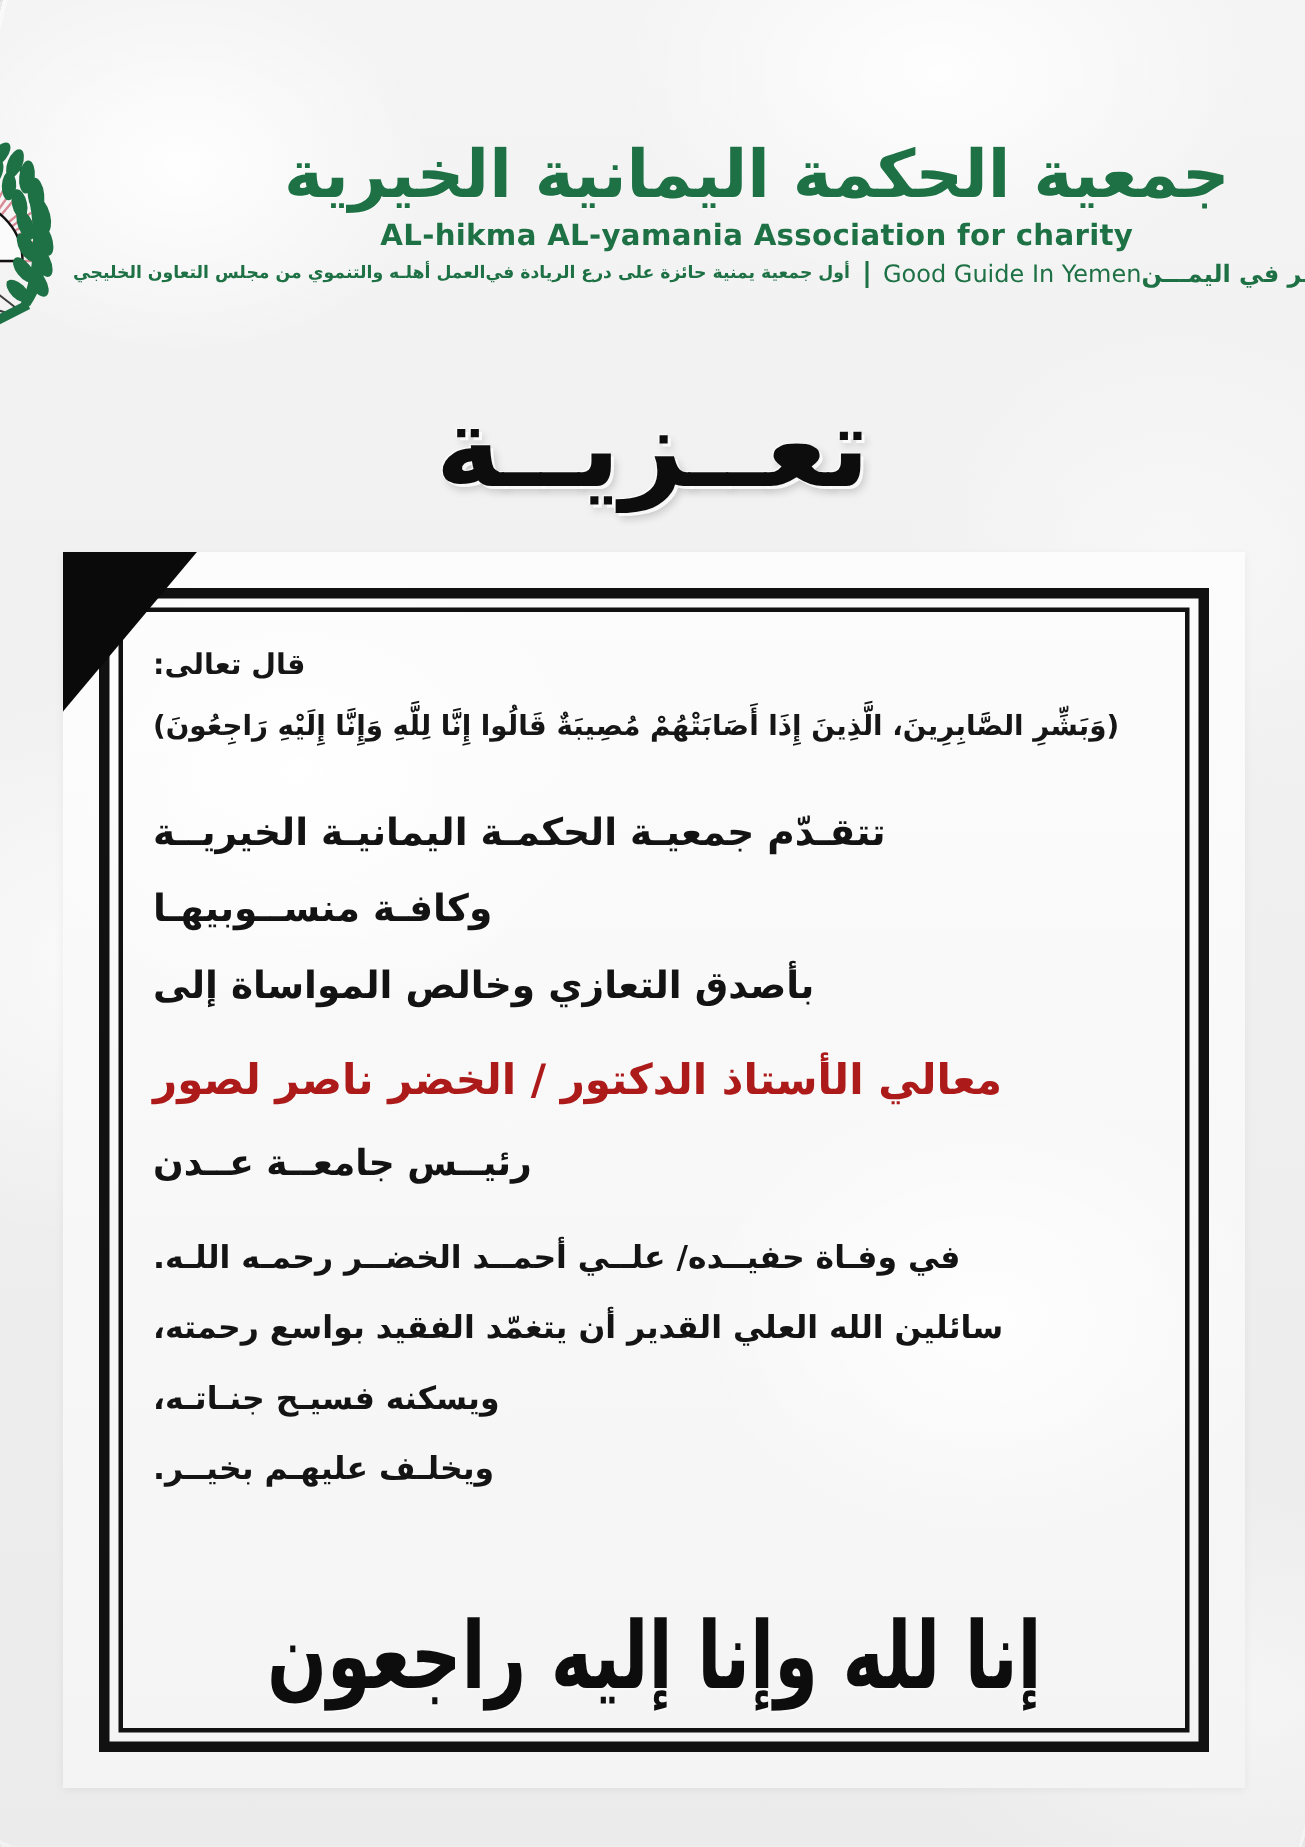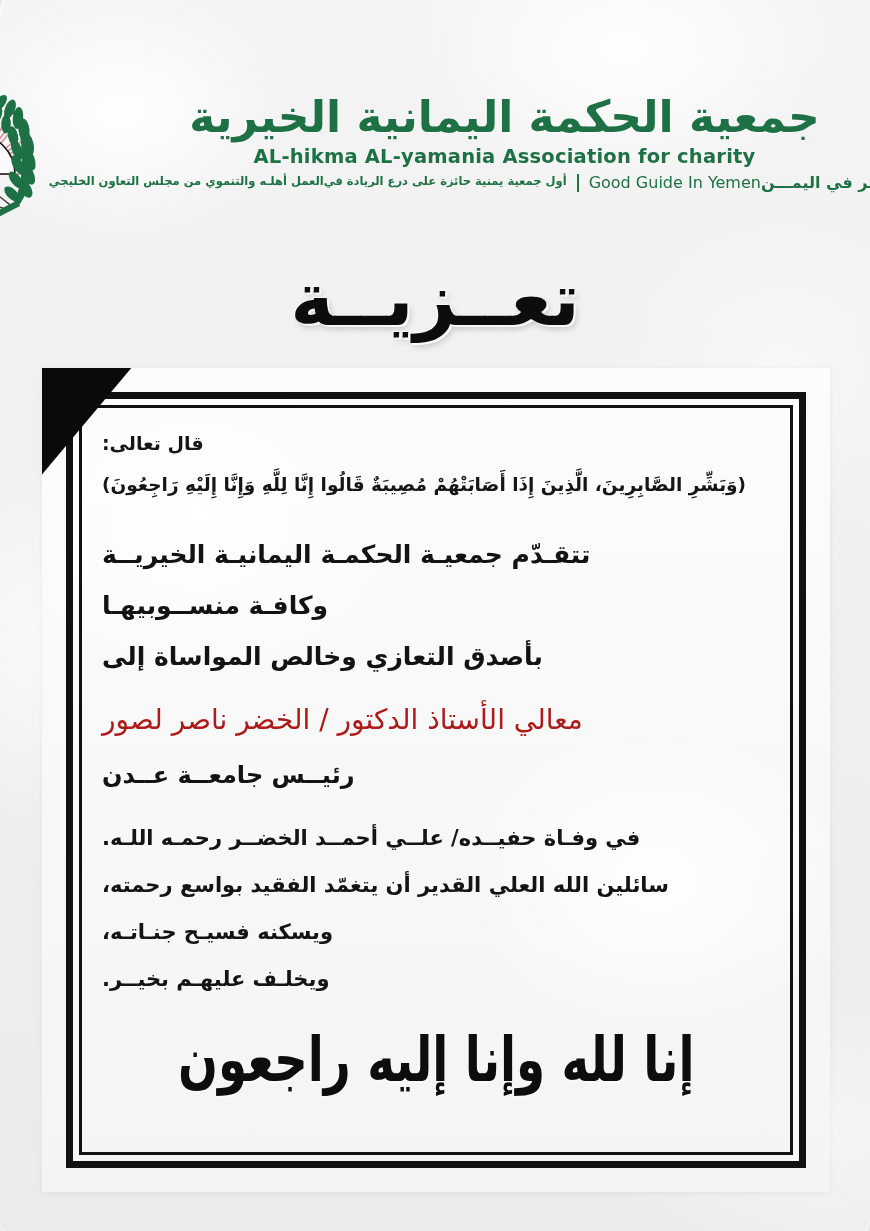--- a/index.html
+++ b/index.html
@@ -231,21 +231,21 @@
     font-size: 25px;
     font-weight: 700;
     color: #131313;
     line-height: 1.0;
     margin-bottom: 26px;
     letter-spacing: .5px;
   }
 
   .honoree-name {
     font-size: 28px;
-    font-weight: 400;
+    font-weight: 700;
     color: #ad1a1a;
     line-height: 1.1;
     margin-top: 36px;
     margin-bottom: 26px;
     letter-spacing: .3px;
   }
   .honoree-role {
     font-size: 24px;
     font-weight: 700;
     color: #131313;
@@ -260,21 +260,21 @@
     color: #141414;
     line-height: 1.1;
     margin-bottom: 24px;
     letter-spacing: .3px;
   }
 
   
   #calligraphy-wrap {
     position: absolute;
     left: 0; right: 0;
-    top: 664px;
+    top: 708px;
     text-align: center;
     z-index: 4;
   }
   #calligraphy {
     display: inline-block;
     font-family: "DejaVu Sans", "Liberation Sans", sans-serif;
     font-size: 46px;
     font-weight: 700;
     color: #0d0d0d;
     line-height: 1.25;

